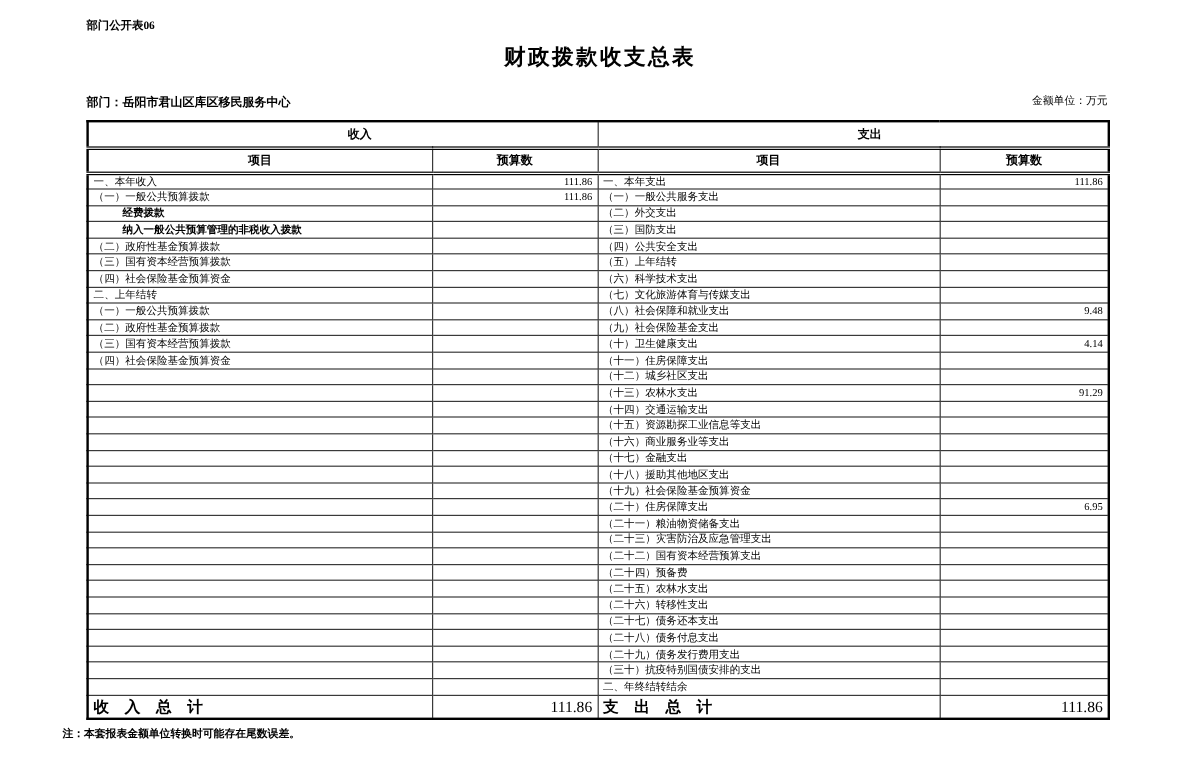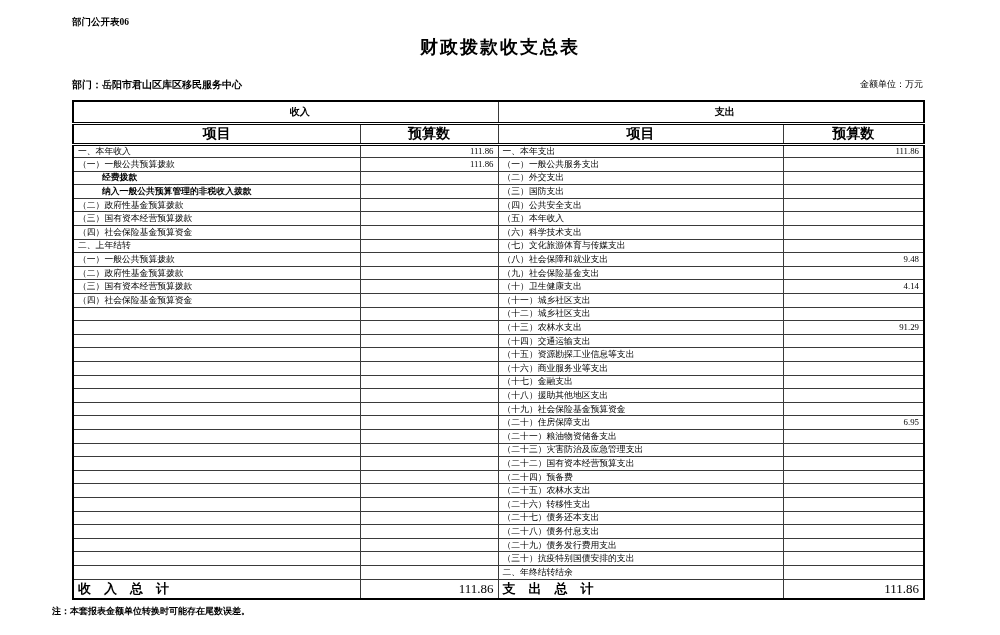--- a/index.html
+++ b/index.html
@@ -46,21 +46,21 @@
     height: 22px;
     font-family: "Liberation Sans", "DejaVu Sans", sans-serif;
     font-size: 10px; font-weight: bold;
     text-align: center;
     border-bottom: 3px double #000;
     padding-left: 28px;
   }
   tr.col-header th {
     height: 21px;
     font-family: "Liberation Sans", "DejaVu Sans", sans-serif;
-    font-size: 14px; font-weight: bold;
+    font-size: 10px; font-weight: bold;
     text-align: center;
     border-bottom: 3px double #000;
   }
   tbody td { height: 13.6px; font-size: 8.8px; line-height: 11px; }
   td.item { text-align: left; padding-left: 4px; }
   td.item.indent { padding-left: 28px; font-weight: bold; }
   td.val { text-align: right; padding-right: 4px; }
   tfoot td {
     height: 13px; font-size: 13px;
     border-top: 3px double #000;
@@ -128,21 +128,21 @@
         </tr>
         <tr>
           <td class="item">（二）政府性基金预算拨款</td>
           <td class="val"></td>
           <td class="item">（四）公共安全支出</td>
           <td class="val"></td>
         </tr>
         <tr>
           <td class="item">（三）国有资本经营预算拨款</td>
           <td class="val"></td>
-          <td class="item">（五）本年收入</td>
+          <td class="item">（五）上年结转</td>
           <td class="val"></td>
         </tr>
         <tr>
           <td class="item">（四）社会保险基金预算资金</td>
           <td class="val"></td>
           <td class="item">（六）科学技术支出</td>
           <td class="val"></td>
         </tr>
         <tr>
           <td class="item">二、上年结转</td>
@@ -164,21 +164,21 @@
         </tr>
         <tr>
           <td class="item">（三）国有资本经营预算拨款</td>
           <td class="val"></td>
           <td class="item">（十）卫生健康支出</td>
           <td class="val">4.14</td>
         </tr>
         <tr>
           <td class="item">（四）社会保险基金预算资金</td>
           <td class="val"></td>
-          <td class="item">（十一）城乡社区支出</td>
+          <td class="item">（十一）住房保障支出</td>
           <td class="val"></td>
         </tr>
         <tr>
           <td class="item"></td>
           <td class="val"></td>
           <td class="item">（十二）城乡社区支出</td>
           <td class="val"></td>
         </tr>
         <tr>
           <td class="item"></td>

